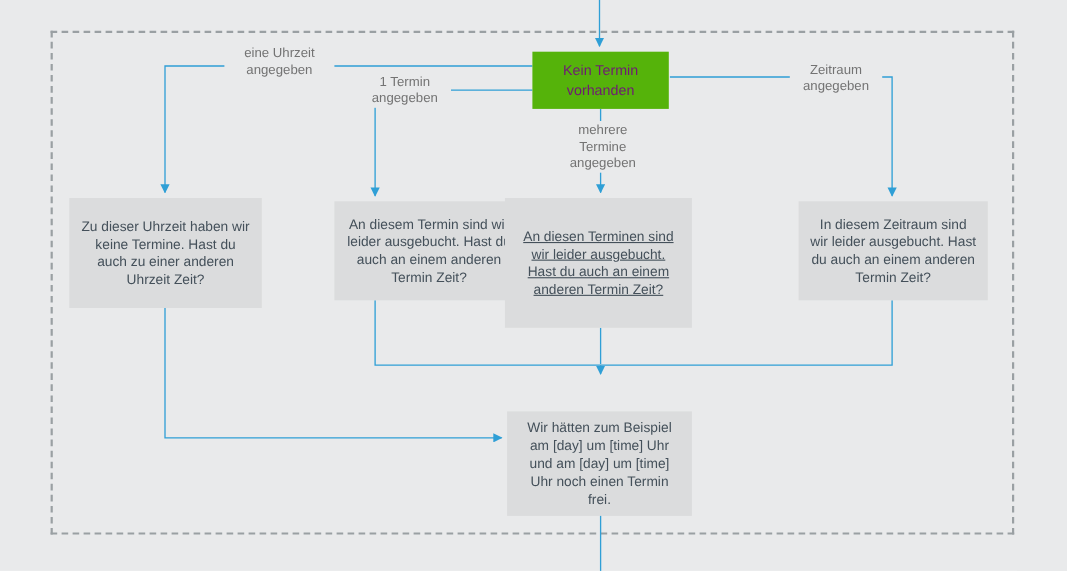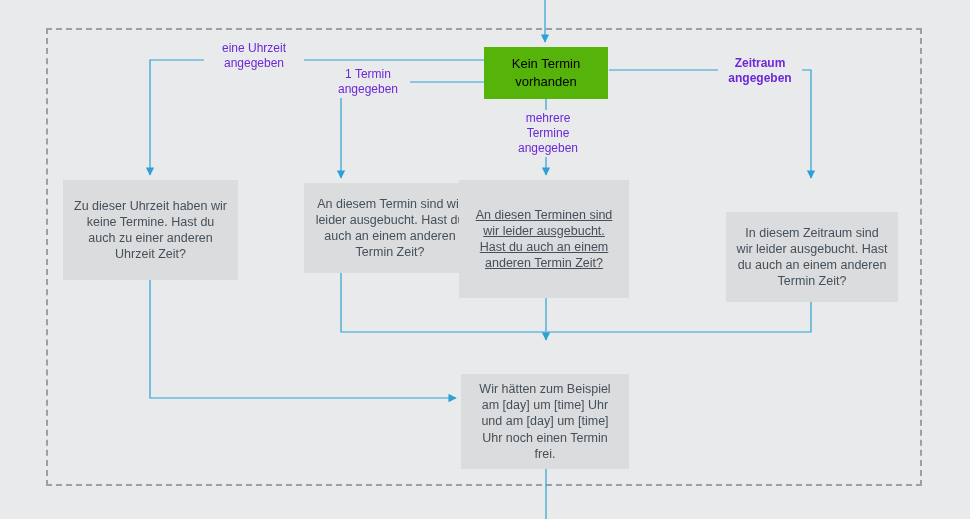--- a/index.html
+++ b/index.html
@@ -43,49 +43,49 @@
     padding: 6px 10px;
     box-sizing: border-box;
   }
   .root-node {
     position: absolute;
     left: 484px;
     top: 47px;
     width: 124px;
     height: 52px;
     background: #55b30a;
-    color: #000000;
+    color: #701a75;
     font-size: 13px;
     line-height: 1.35;
     text-align: center;
     display: flex;
     align-items: center;
     justify-content: center;
     white-space: pre-line;
     box-sizing: border-box;
   }
   .edge-label {
     position: absolute;
     background: #e9eaeb;
-    color: #6d28d9;
+    color: #737373;
     font-size: 12px;
     line-height: 1.25;
     text-align: center;
     white-space: pre-line;
     padding: 1px 2px;
   }
   .node-uhrzeit   { left: 63px;  top: 180px; width: 175px; height: 100px; }
   .node-termin    { left: 256px; top: 183px; width: 172px; height: 90px; margin-left: 48px;  }
   .node-mehrere   { left: 459px; top: 180px; width: 170px; height: 118px; text-decoration: underline; }
-  .node-zeitraum  { left: 726px; top: 183px; width: 172px; height: 90px; margin-top: 29px;  }
+  .node-zeitraum  { left: 726px; top: 183px; width: 172px; height: 90px;  }
   .node-beispiel  { left: 461px; top: 345px; width: 168px; height: 95px; margin-top: 29px;  }
   .label-uhrzeit  { left: 204px; top: 40px;  width: 96px;  }
   .label-termin   { left: 326px; top: 66px;  width: 80px;  }
   .label-mehrere  { left: 504px; top: 110px; width: 84px;  }
-  .label-zeitraum { left: 718px; top: 55px;  width: 80px; font-weight: bold;  }
+  .label-zeitraum { left: 718px; top: 55px;  width: 80px;  }
 </style>
 </head>
 <body>
 
 <div class="canvas">
 
   <div class="dashed-frame"></div>
 
   <svg class="connectors" viewBox="0 0 970 519" xmlns="http://www.w3.org/2000/svg">
     <defs>

